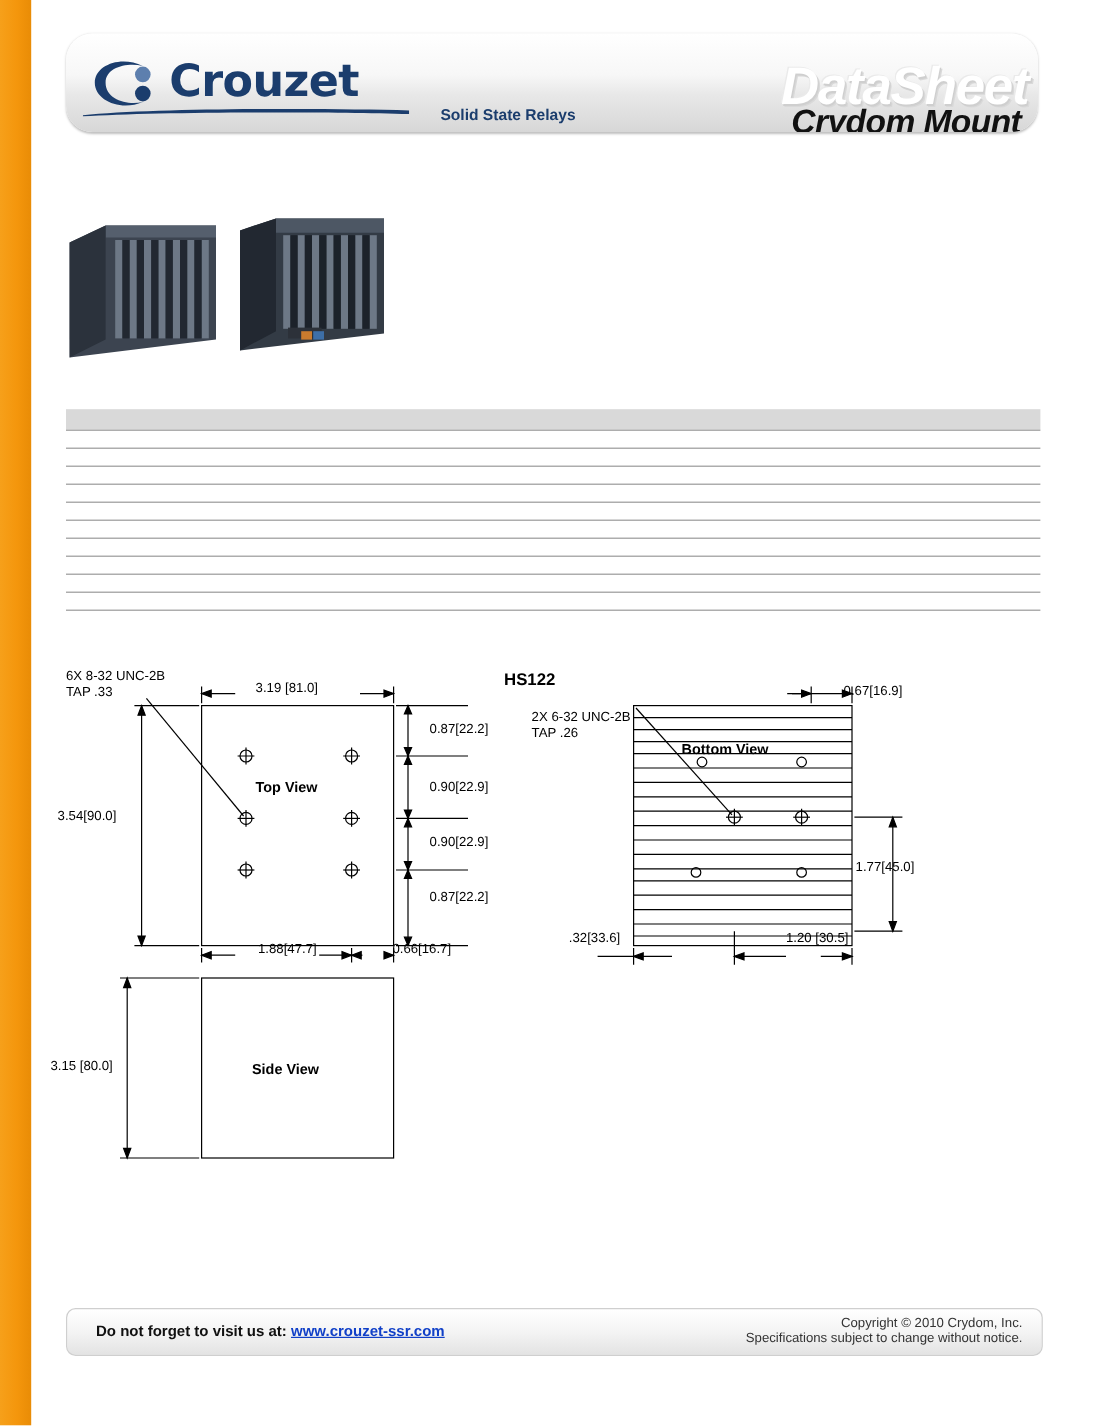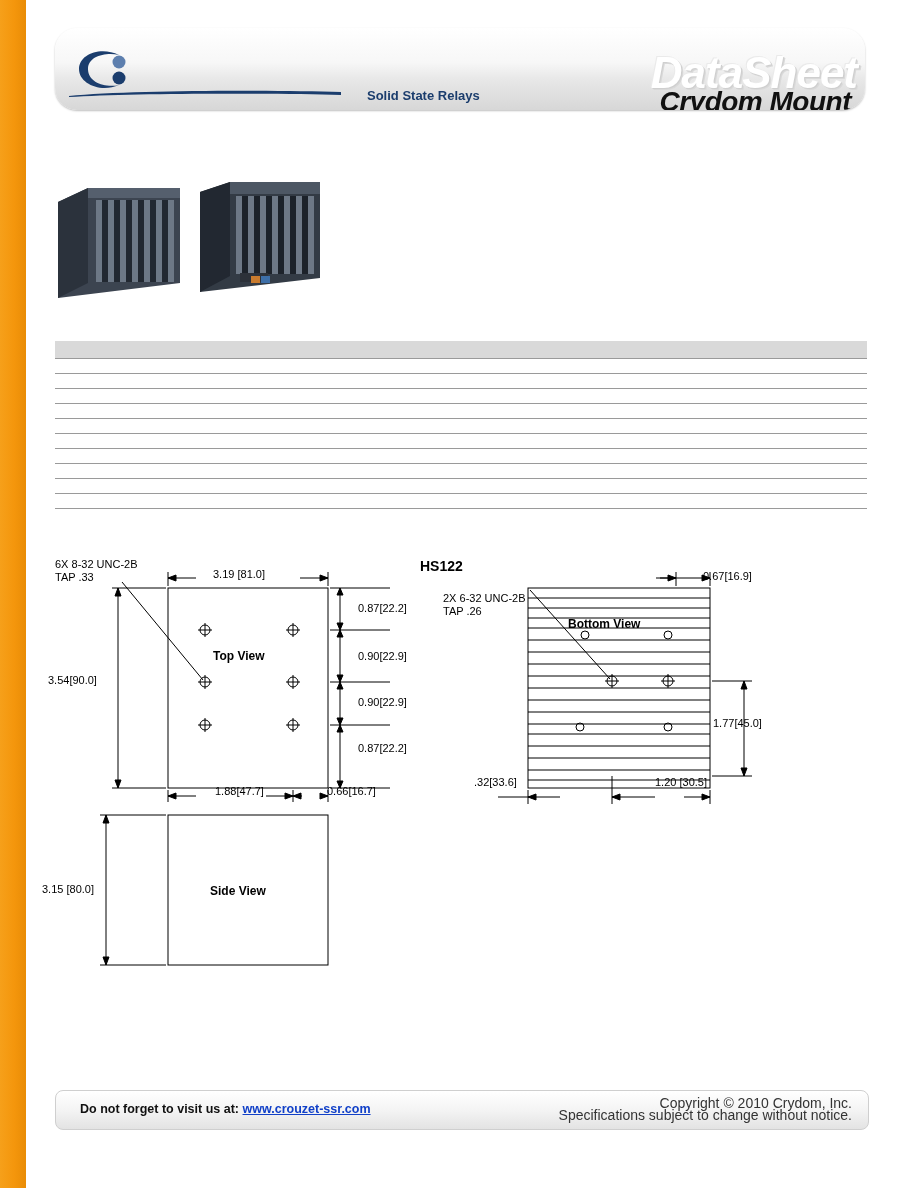--- a/index.html
+++ b/index.html
@@ -168,41 +168,42 @@
   .footer-link {
     color: #1140c8;
     font-weight: bold;
     text-decoration: underline;
   }
   .footer-right {
     position: absolute;
     right: 16px;
     top: 6px;
     text-align: right;
-    font-size: 14px;
+    font-size: 11px;
     color: #333;
     line-height: 12px;
     font-family: "Liberation Sans", sans-serif;
   }
 </style>
 </head>
 <body>
 
 <div class="left-bar"></div>
 
 <div class="header">
 
   <div class="logo-mark">
     <svg width="60" height="44" viewBox="0 0 60 44">
       <path d="M44 7 C26 -2, 4 6, 4 21 C4 36, 26 45, 44 37 C31 40, 13 35, 13 21 C13 8, 31 4, 44 7 Z" fill="#1b3d6d"></path>
       <circle cx="44" cy="14" r="6.5" fill="#5d7fae"></circle>
       <circle cx="44" cy="30" r="6.5" fill="#1b3d6d"></circle>
     </svg>
   </div>
 
+  <div class="logo-text">Crouzet</div>
 
   <div class="logo-underline">
     <svg width="272" height="7" viewBox="0 0 272 7" preserveAspectRatio="none">
       <path d="M0 6 C60 0, 200 0, 272 2 L272 5 C200 3, 60 3, 0 7 Z" fill="#1b3d6d"></path>
     </svg>
   </div>
 
   <div class="header-sub">Solid State Relays</div>
   <div class="ghost-datasheet">DataSheet</div>
   <div class="panel-mount">Crydom Mount</div>

